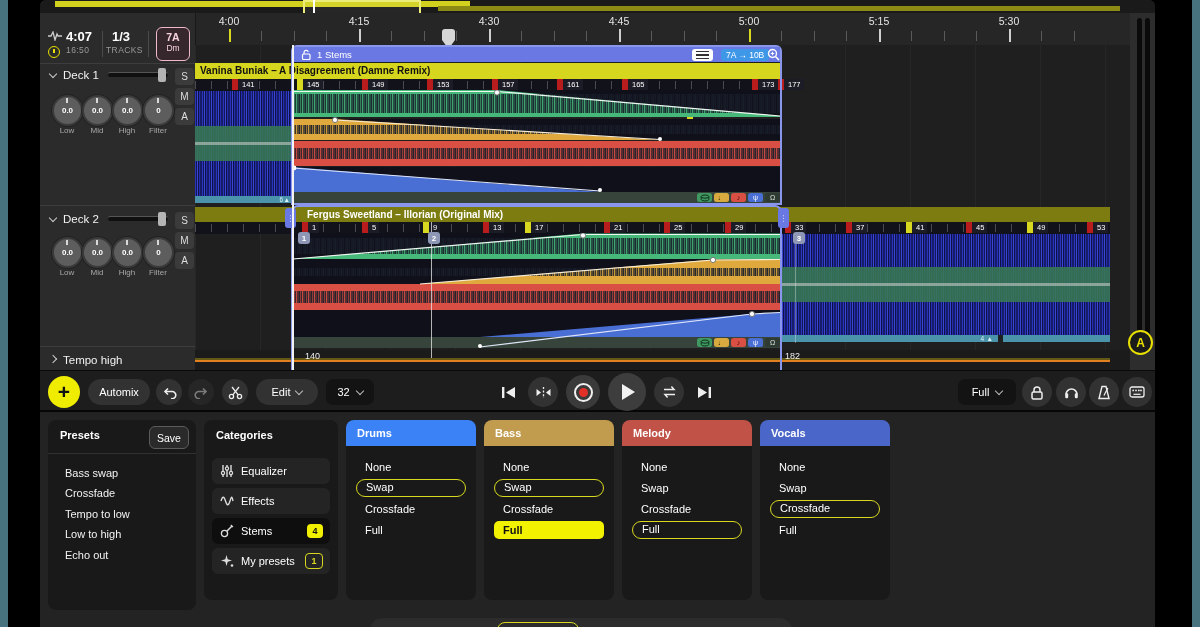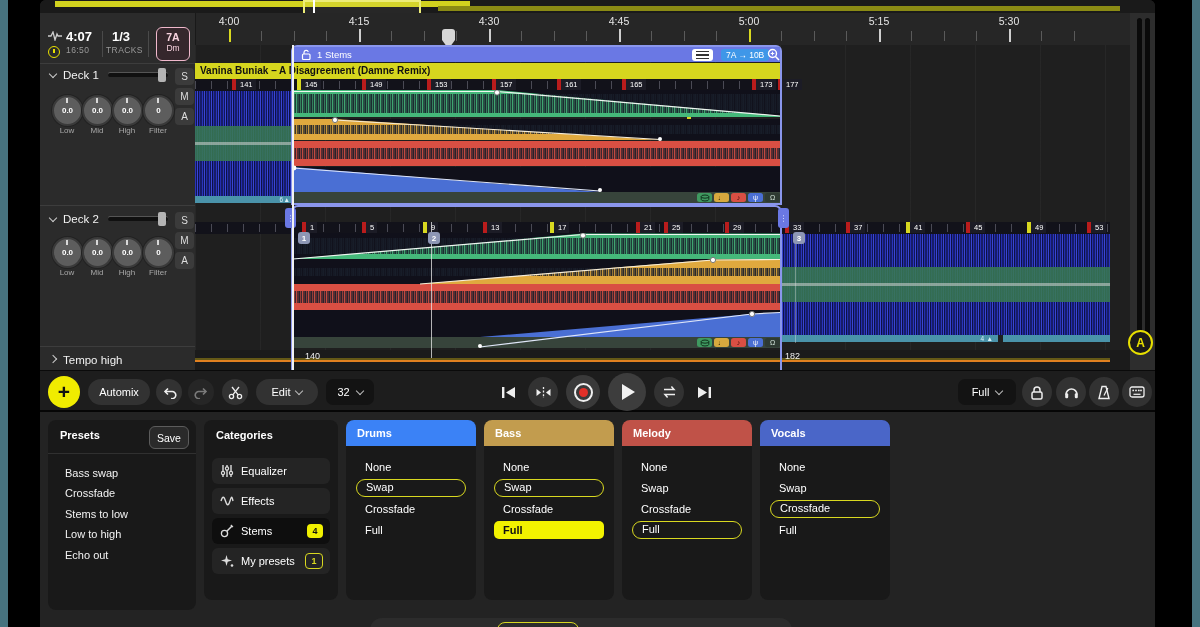--- a/index.html
+++ b/index.html
@@ -52,21 +52,21 @@
   .knoblabel{position:absolute;width:40px;text-align:center;font-size:8px;color:#a8a8a8;}
 
   
   .timeline{position:absolute;left:155px;top:45px;width:935px;height:325px;background:#1f1f1f;overflow:hidden;}
   .timeline .grid{position:absolute;inset:0;background:repeating-linear-gradient(90deg,rgba(255,255,255,.035) 0 1px,transparent 1px 65px);}
   .banner1{position:absolute;left:0;top:18px;width:585px;height:16px;background:#d6d61e;color:#111;font-size:10px;font-weight:bold;line-height:16px;padding-left:5px;box-sizing:border-box;white-space:nowrap;overflow:hidden;}
   .banner2{position:absolute;left:0;top:162px;width:915px;height:16px;background:#7c7c10;color:#fff;font-size:10px;font-weight:bold;line-height:16px;white-space:nowrap;overflow:hidden;}
   .beatruler{position:absolute;height:12px;background:#12121a;overflow:visible;}
   .beatruler .mt{position:absolute;top:2px;left:0;right:0;height:8px;background:repeating-linear-gradient(90deg,#4a4a55 0 1px,transparent 1px 16px);}
   .beat{position:absolute;top:0;height:11px;line-height:11px;padding:0 3px 0 4px;background:#1c1c26;color:#fff;
-        font-size:7.5px;border-left:4px solid #b91c1c;}
+        font-size:7.5px;border-left:6px solid #b91c1c;}
   .beat.y{border-left-color:#d8d820;}
   .bluewave{position:absolute;background:
      linear-gradient(180deg,transparent 48.5%,rgba(210,210,210,.55) 48.5% 51.5%,transparent 51.5%),
      linear-gradient(180deg,transparent 33%,rgba(56,120,82,.88) 33% 67%,transparent 67%),
      repeating-linear-gradient(90deg,#2a34bb 0 1px,rgba(18,24,92,.92) 1px 2px,#3a46d4 2px 3px,rgba(13,17,70,.95) 3px 4px,#232dae 4px 5px,rgba(24,30,112,.9) 5px 7px);
      background-color:#0e1020;}
   .stemrow{position:absolute;left:98px;width:487px;background:#10101a;overflow:hidden;}
   .fill{position:absolute;inset:0;}
   .wv{position:absolute;left:0;right:0;background:repeating-linear-gradient(90deg,rgba(24,30,42,.92) 0 1px,rgba(24,30,42,.38) 1px 2px,rgba(24,30,42,.82) 2px 3px,rgba(24,30,42,.12) 3px 4px,rgba(24,30,42,.68) 4px 6px);}
   .stemfooter{position:absolute;left:98px;width:487px;height:11px;background:#37443b;}
@@ -294,28 +294,29 @@
         <div class="chip" style="left:421px;background:#d8a93e;color:#3a2a05">♩</div>
         <div class="chip" style="left:438px;background:#d94f43;color:#3c0e0a">♪</div>
         <div class="chip" style="left:455px;background:#4a6fd4;color:#fff">ψ</div>
         <div class="chip" style="left:472px;background:#2e3a32;color:#cfe0d6">Ω</div>
       </div>
       <div class="tealbar" style="left:0;top:151px;width:98px">
         <span class="loopnum" style="right:10px">6</span>
         <span class="loopnum" style="right:3px">▲</span>
       </div>
 
+      <div class="banner2"><span style="padding-left:112px">Fergus Sweetland – Illorian (Original Mix)</span></div>
       <div class="beatruler" id="t2beats" style="left:0;top:177px;width:915px">
           <div class="mt"></div>
           <div class="beat" style="left: 107px;">1</div>
           <div class="beat" style="left: 167px;">5</div>
           <div class="beat y" style="left: 228px;">9</div>
           <div class="beat" style="left: 288px;">13</div>
-          <div class="beat y" style="left: 355px;">17</div>
-          <div class="beat" style="left: 409px; margin-left: 32px;">21</div>
+          <div class="beat y" style="left: 330px;">17</div>
+          <div class="beat" style="left: 409px;">21</div>
           <div class="beat" style="left: 469px;">25</div>
           <div class="beat" style="left: 530px;">29</div>
           <div class="beat" style="left: 590px;">33</div>
           <div class="beat" style="left: 651px;">37</div>
           <div class="beat y" style="left: 711px;">41</div>
           <div class="beat" style="left: 771px;">45</div>
           <div class="beat y" style="left: 832px;">49</div>
           <div class="beat" style="left: 892px;">53</div>
         </div>
       <div id="t2cues">
@@ -510,21 +511,21 @@
     </div>
 
     <div class="bottom">
       <div class="card" style="left:8px;top:8px;width:148px;height:190px">
         <span class="cardtitle">Presets</span>
         <div class="savebtn">Save</div>
         <div class="carddiv"></div>
         <div id="preset-items">
             <div class="pitem" style="top: 47px;">Bass swap</div>
             <div class="pitem" style="top: 67.4px;">Crossfade</div>
-            <div class="pitem" style="top: 87.8px;">Stems to low</div>
+            <div class="pitem" style="top: 87.8px;">Tempo to low</div>
             <div class="pitem" style="top: 108.2px;">Low to high</div>
             <div class="pitem" style="top: 128.6px;">Echo out</div>
           </div>
       </div>
       <div class="card" style="left:164px;top:8px;width:134px;height:180px">
         <span class="cardtitle">Categories</span>
         <div id="category-items">
             <div class="citem" style="top: 38px;">
               <span style="display: flex;">
                 <svg width="14" height="14">

